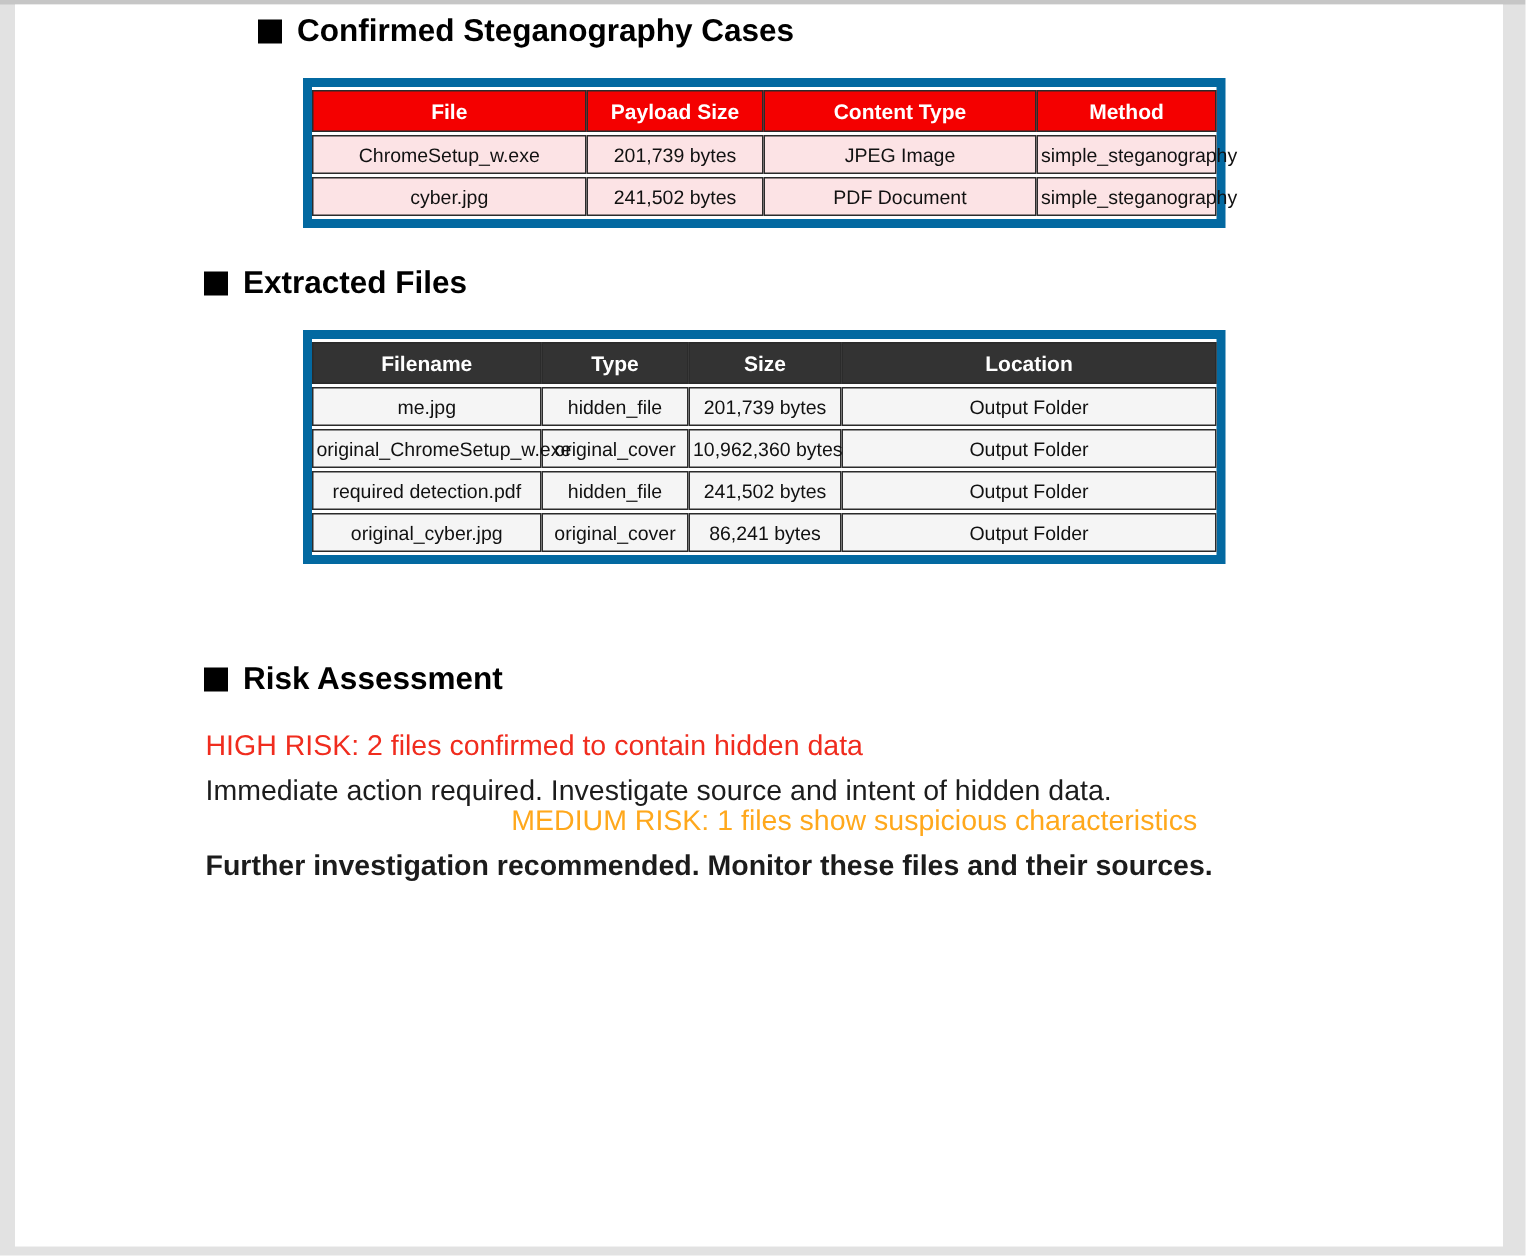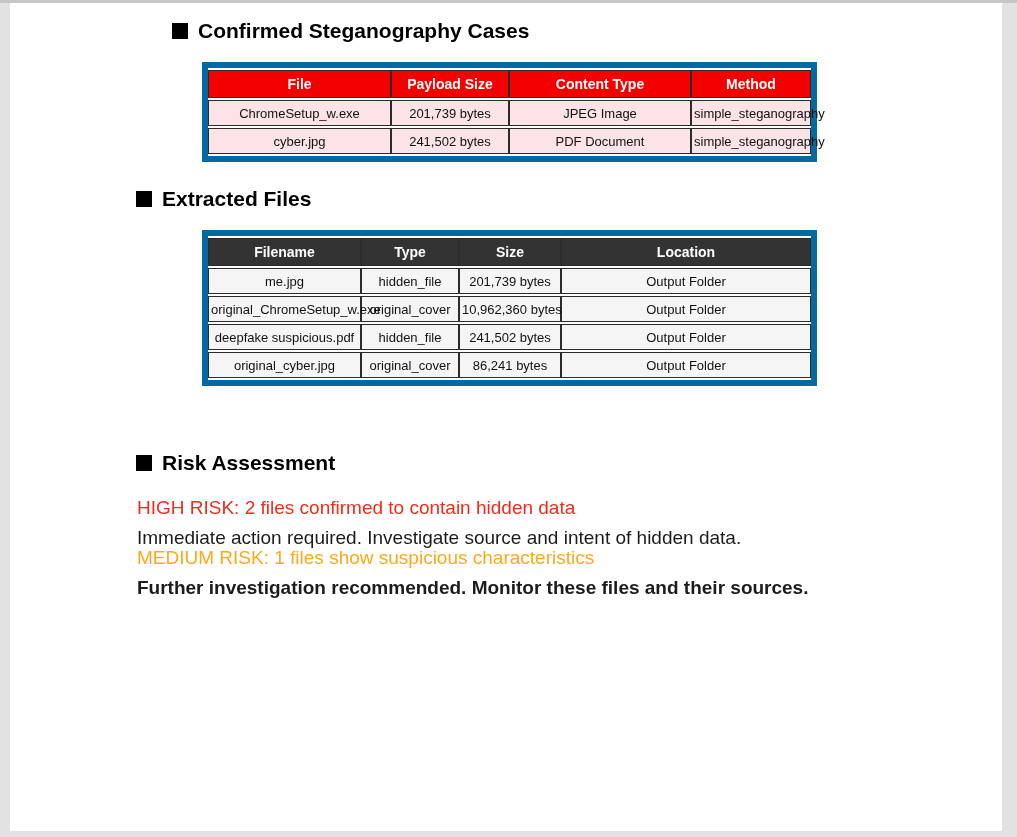--- a/index.html
+++ b/index.html
@@ -37,21 +37,21 @@
     align-items: center;
   }
   .bullet-square {
     display: inline-block;
     width: 16px;
     height: 16px;
     background: #000;
     margin-right: 10px;
     flex: 0 0 auto;
   }
-  #heading-1 { margin-top: 16px; padding-left: 36px; }
+  #heading-1 { margin-top: 6px; padding-left: 36px; }
   #heading-2 { margin-top: 25px; }
   #heading-3 { margin-top: 65px; }
 
   table.report-table {
     margin-left: 192px;
     border-collapse: separate;
     border-spacing: 0 2px;
     table-layout: fixed;
     width: 603px;
     border: 6px solid #0369a1;
@@ -86,21 +86,21 @@
   #table-2 td { background: var(--t2-row-bg, #f5f5f5); }
 
   .risk-line {
     margin-left: 127px;
     font-size: 19px;
     line-height: 20px;
     color: var(--body-text, #1c1c1c);
   }
   #risk-line-0 { margin-top: 24px; color: var(--high-risk, #f02c1e); }
   #risk-line-1 { margin-top: 10px; }
-  #risk-line-2 { margin-top: 0;  color: var(--medium-risk, #ffa81c); }
+  #risk-line-2 { margin-top: 0;  color: var(--medium-risk, #ffa81c); text-align: center; }
   #risk-line-3 { margin-top: 10px; font-weight: bold; }
 </style>
 </head>
 <body>
 
 <div class="viewport">
   <div class="top-edge"></div>
   <div class="paper">
 
     <div>
@@ -167,21 +167,21 @@
             <td>201,739 bytes</td>
             <td>Output Folder</td>
           </tr>
           <tr>
             <td>original_ChromeSetup_w.exe</td>
             <td>original_cover</td>
             <td>10,962,360 bytes</td>
             <td>Output Folder</td>
           </tr>
           <tr>
-            <td>deepfake suspicious.pdf</td>
+            <td>required detection.pdf</td>
             <td>hidden_file</td>
             <td>241,502 bytes</td>
             <td>Output Folder</td>
           </tr>
           <tr>
             <td>original_cyber.jpg</td>
             <td>original_cover</td>
             <td>86,241 bytes</td>
             <td>Output Folder</td>
           </tr>

